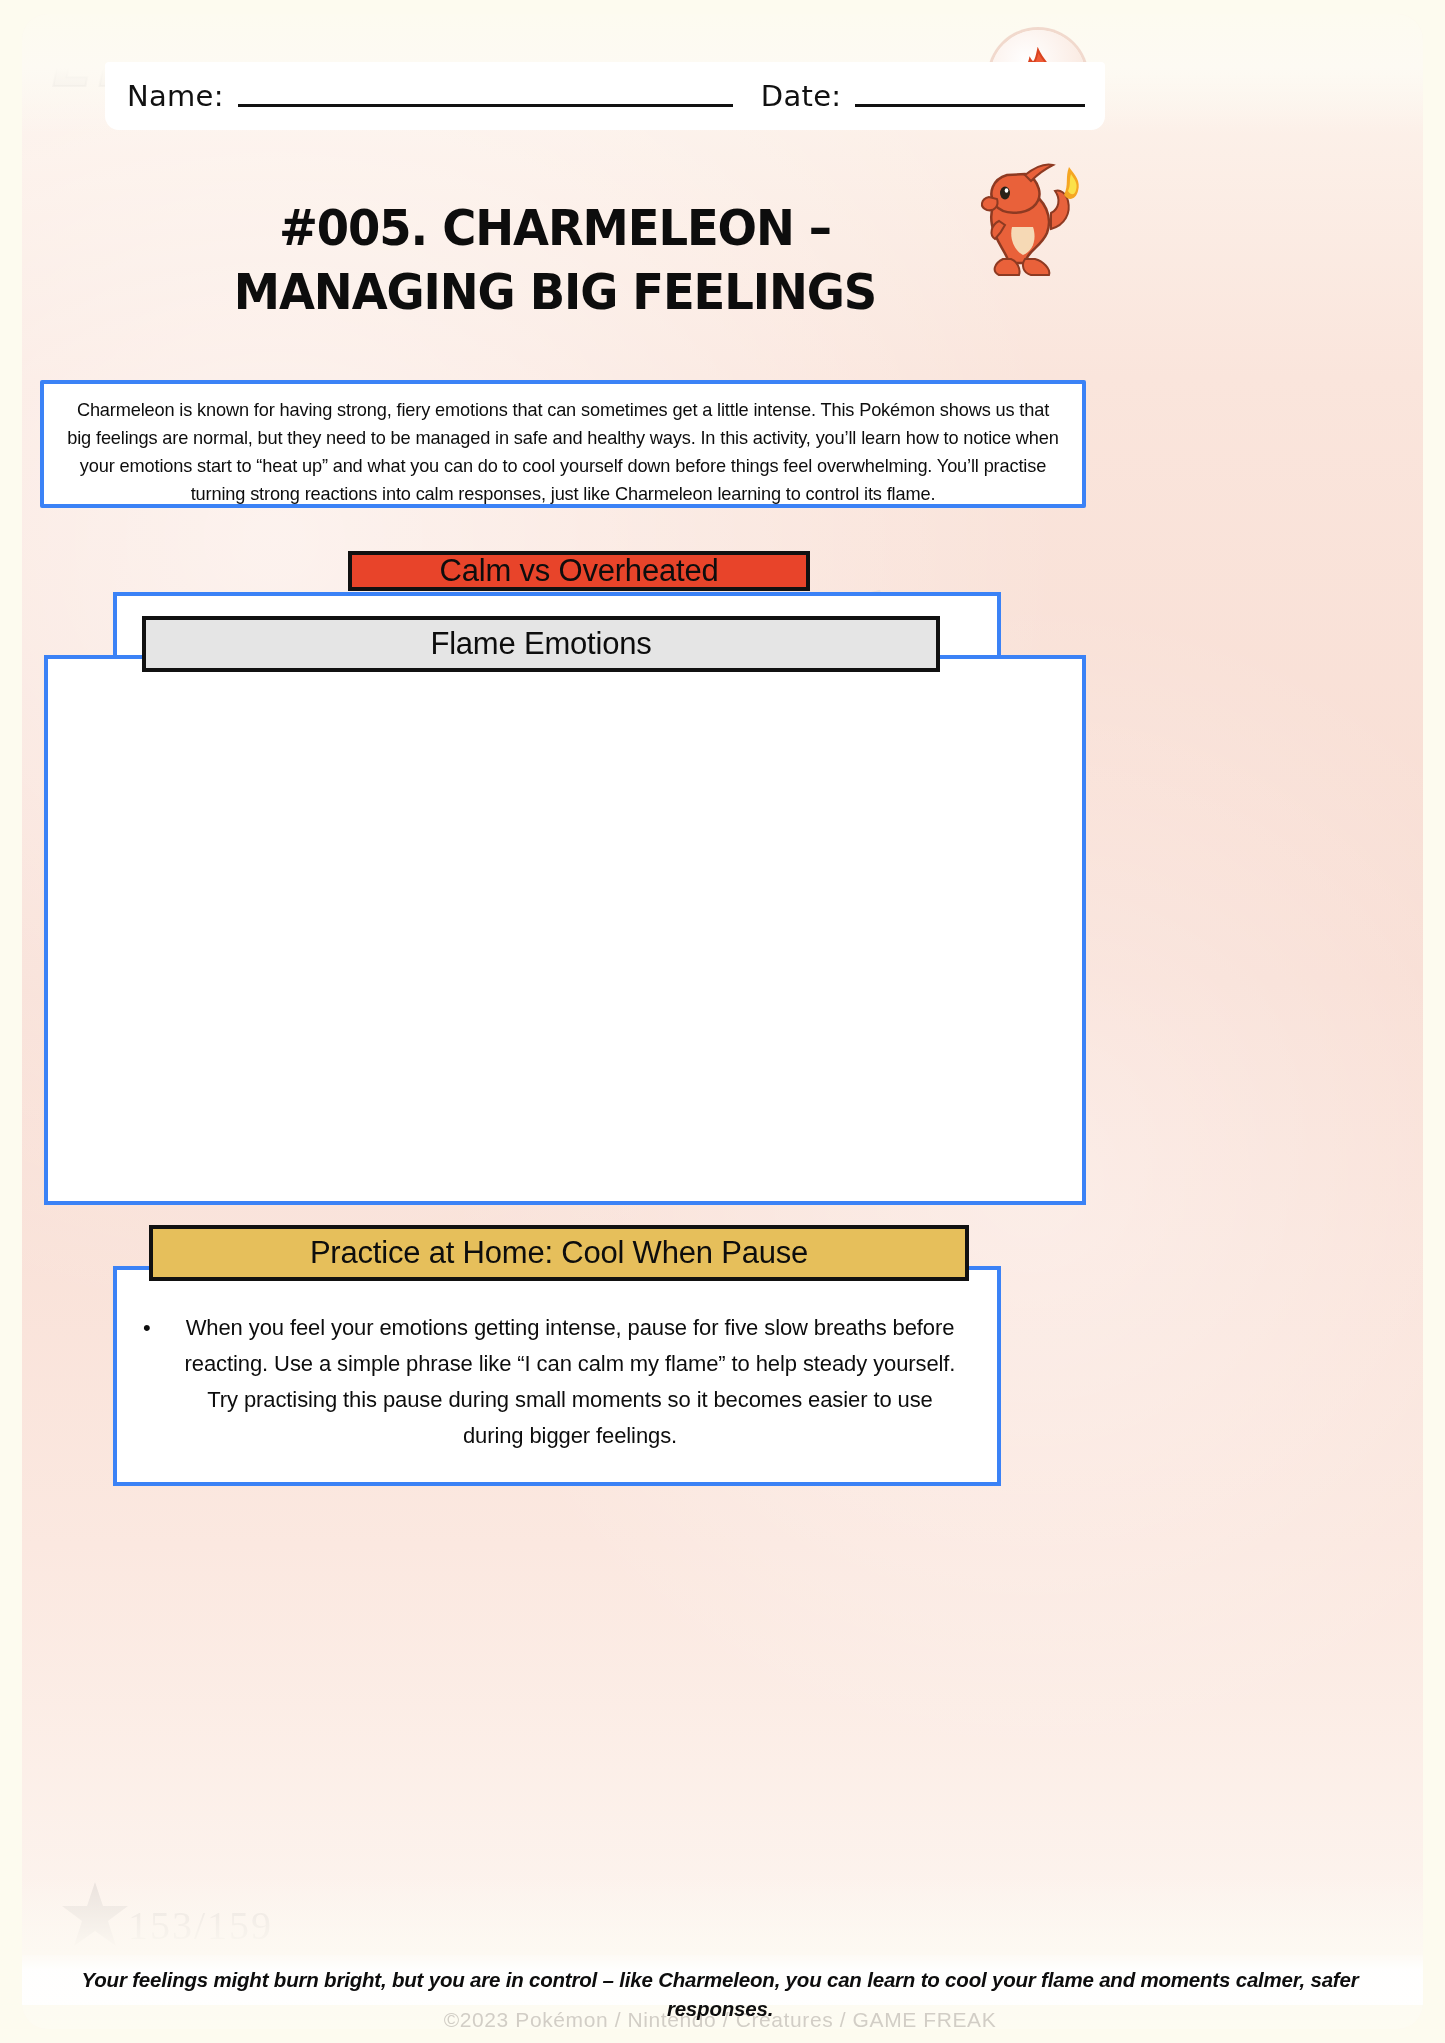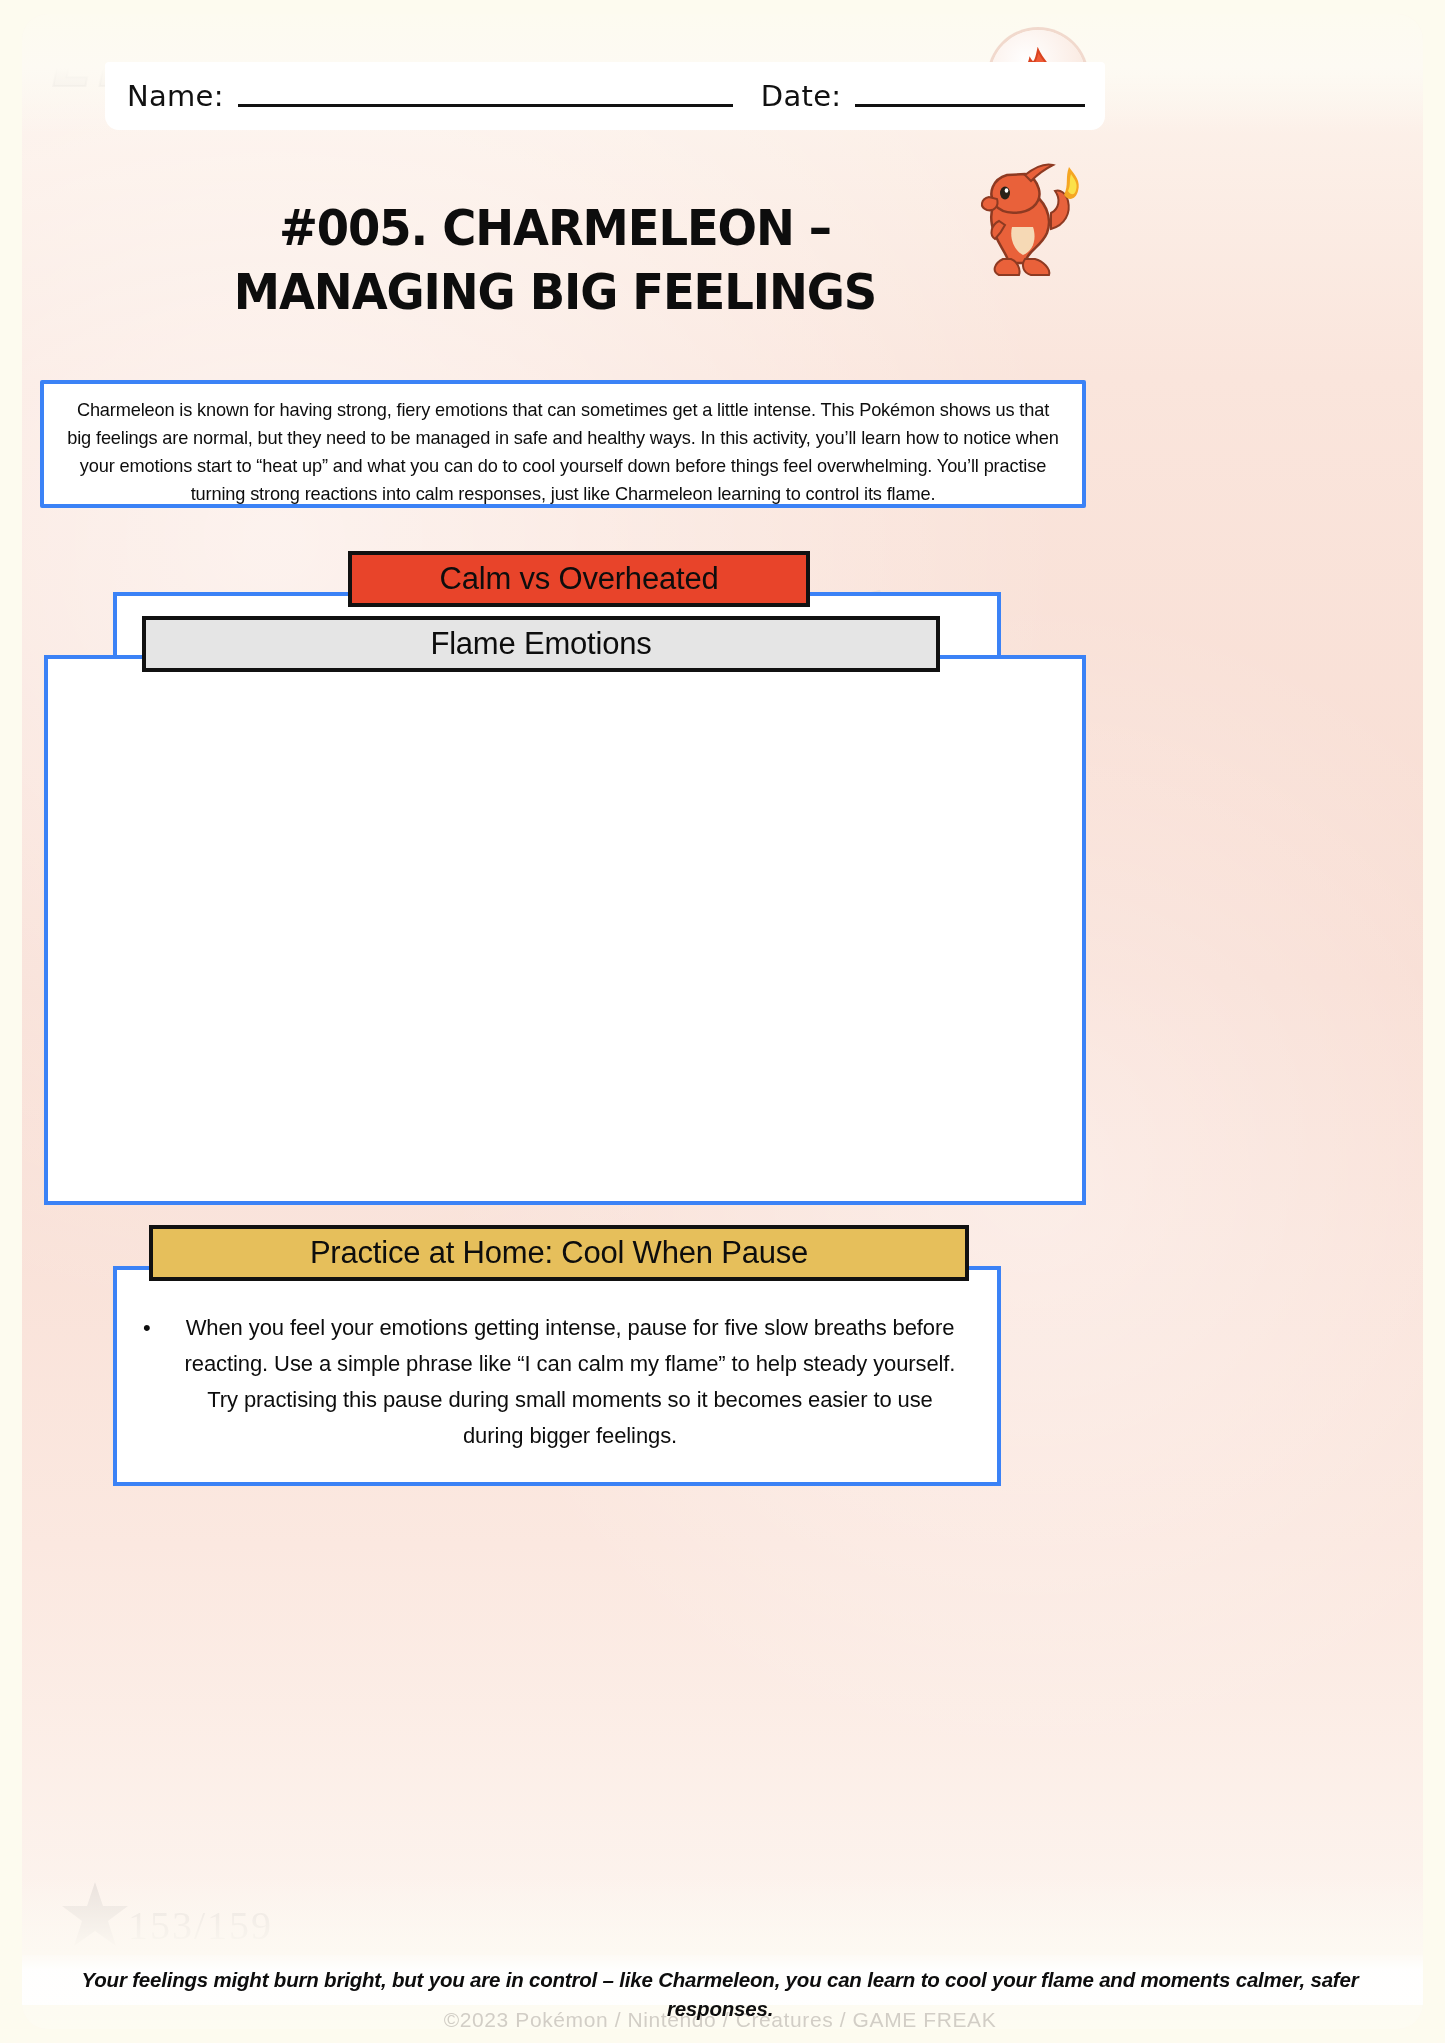--- a/index.html
+++ b/index.html
@@ -208,21 +208,21 @@
     color: #0d0d0d;
     letter-spacing: -0.2px;
     z-index: 3;
   }
 
   
   #banner-calm {
     left: 348px;
     top: 551px;
     width: 462px;
-    height: 56px;
+    height: 40px;
     background: #e8442a;
   }
   #box-calm {
     left: 113px;
     top: 592px;
     width: 888px;
     height: 136px;
   }
   .bullet-list {
     margin: 0;

